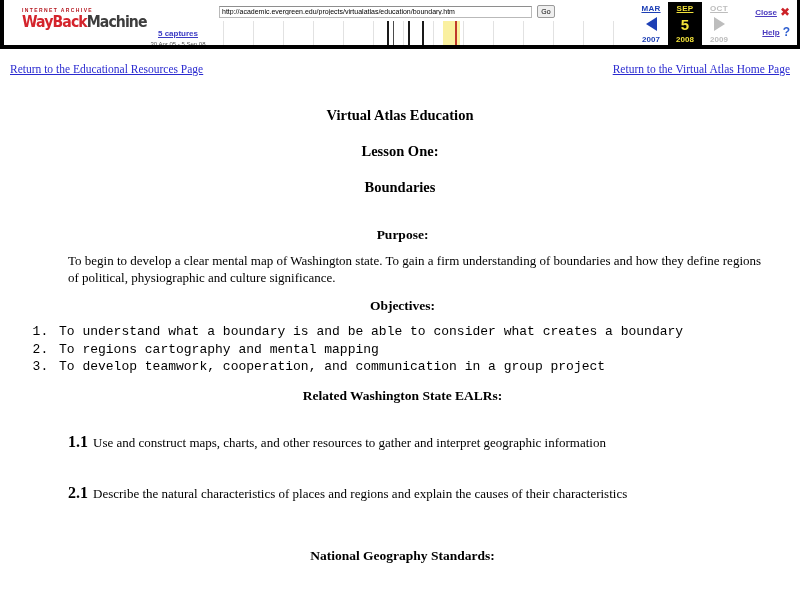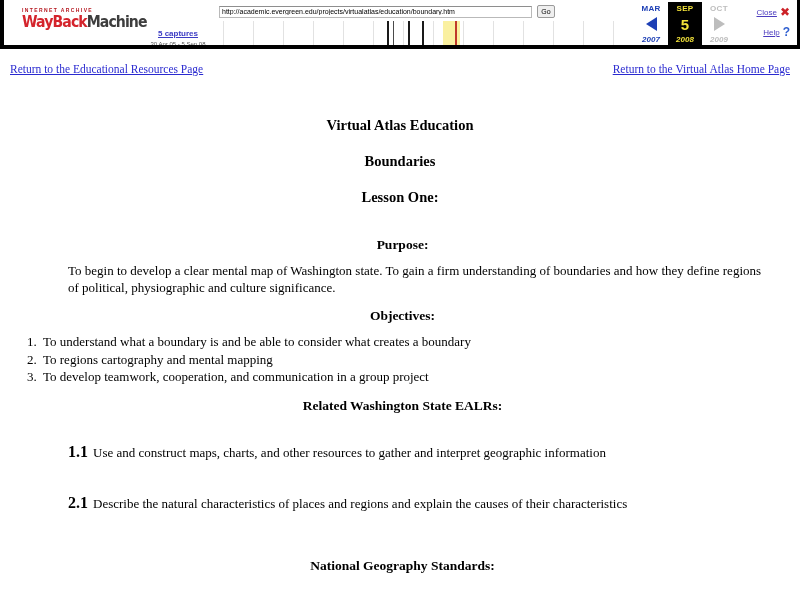--- a/index.html
+++ b/index.html
@@ -185,27 +185,28 @@
   }
   .wm-col.prev { left: 0; }
   .wm-col.cur  { left: 34px; background: #000000; }
   .wm-col.next { left: 68px; }
   .wm-mon {
     font-size: 8px;
     font-weight: bold;
     line-height: 12px;
     padding-top: 1px;
     letter-spacing: .3px;
+    text-decoration: underline;
   }
   .wm-yr {
     font-size: 8px;
     font-weight: bold;
     position: absolute;
     bottom: 2px;
-    left: 0; right: 0; font-style: italic;
+    left: 0; right: 0;
   }
   .wm-col.prev .wm-mon, .wm-col.prev .wm-yr { color: #1d3fb5; }
   .wm-col.cur  .wm-mon { color: #f2e23a; }
   .wm-col.cur  .wm-yr  { color: #f2e23a; }
   .wm-col.next .wm-mon, .wm-col.next .wm-yr { color: #bdbdbd; }
   .wm-day {
     color: #f2e23a;
     font-size: 15px;
     font-weight: bold;
     line-height: 19px;
@@ -224,21 +225,21 @@
     position: absolute;
     right: 10px;
     font-size: 8px;
     white-space: nowrap;
   }
   .wm-close { top: 5px; }
   .wm-help  { bottom: 6px; }
   .wm-close a, .wm-help a {
     color: #4b3bbf;
     text-decoration: underline;
-    font-weight: normal;
+    font-weight: bold;
   }
   .wm-x {
     color: #cc2127;
     font-weight: bold;
     font-size: 12px;
     margin-left: 3px;
     vertical-align: -1px;
   }
   .wm-q {
     color: #2f5fd0;
@@ -263,21 +264,21 @@
   }
   .navlinks a {
     color: #2a2ad0;
     font-size: 11.5px;
     text-decoration: underline;
     font-family: "Liberation Serif", serif;
   }
   .nav-left  { position: absolute; left: 10px;  top: 14px; }
   .nav-right { position: absolute; right: 10px; top: 14px; }
 
-  .title-block { margin-top: 28px; text-align: center; }
+  .title-block { margin-top: 18px; text-align: center; }
   .title-block div {
     font-weight: bold;
     font-size: 14.5px;
     margin-bottom: 20px;
     line-height: 16px;
   }
   .title-block div.t-url { font-size: 14.5px; }
 
   .sec-head {
     font-weight: bold;
@@ -286,23 +287,24 @@
     padding-top: 12px;
     text-align: center;
   }
   .sec-body {
     margin: 9px 0 0 68px;
     width: 706px;
     font-size: 13px;
     line-height: 17px;
   }
   ol.objectives {
-    margin: 9px 0 0 0;
+    margin: 9px 0 0 16px;
     font-size: 13px;
     line-height: 17.5px;
+    font-family: Liberation Mono, monospace;
   }
   ol.objectives li { padding-left: 3px; }
 
   .ealr-row {
     margin: 0 16px 0 68px;
     font-size: 13px;
     line-height: 24px;
     padding-top: 26px;
   }
   .ealr-num {
@@ -383,22 +385,22 @@
 
 <div id="page">
 
   <div class="navlinks">
     <a class="nav-left" href="#">Return to the Educational Resources Page</a>
     <a class="nav-right" href="#">Return to the Virtual Atlas Home Page</a>
   </div>
 
   <div class="title-block">
     <div>Virtual Atlas Education</div>
+    <div>Lesson One:</div>
     <div>Boundaries</div>
-    <div>Lesson One:</div>
   </div>
 
   <div class="sec-head">Purpose:</div>
   <div class="sec-body">To begin to develop a clear mental map of Washington state. To gain a firm understanding of boundaries and how they define regions of political, physiographic and culture significance.</div>
 
   <div class="sec-head">Objectives:</div>
   <ol class="objectives">
     <li>To understand what a boundary is and be able to consider what creates a boundary</li>
     <li>To regions cartography and mental mapping</li>
     <li>To develop teamwork, cooperation, and communication in a group project</li>

